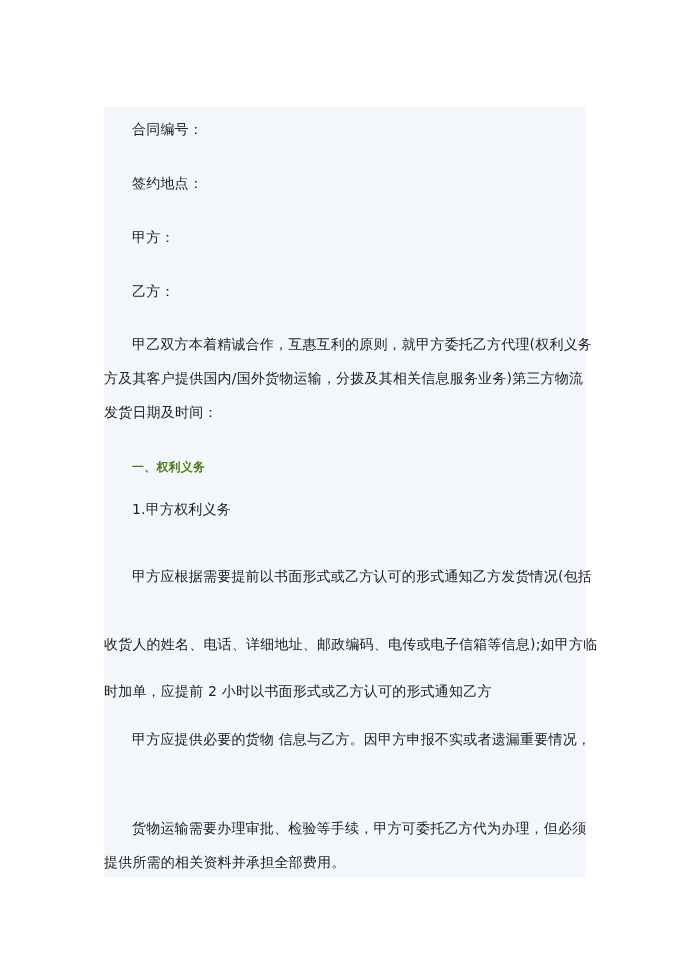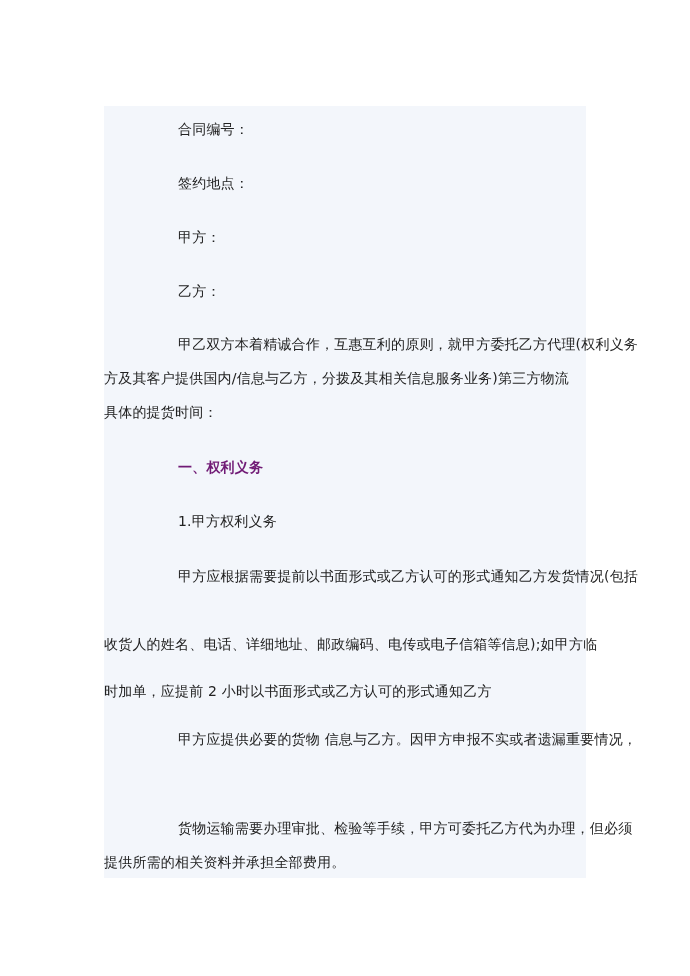--- a/index.html
+++ b/index.html
@@ -24,38 +24,38 @@
       background: #f3f6fb;
     }
     .line {
       position: absolute;
       left: 0;
       font-size: 14px;
       line-height: 18px;
       white-space: nowrap;
       letter-spacing: 0.2px;
     }
-    .indent { left: 28px; margin-left: 46px; }
-    .bold { font-weight: bold; font-size: 14px; color: #701a75; }
+    .indent { left: 28px; }
+    .bold { font-weight: bold; font-size: 12px; color: #4d7c0f; }
   </style>
 </head>
 <body>
 
 <div class="page-box">
   <div class="line indent" style="top:14px">合同编号：</div>
   <div class="line indent" style="top:68px">签约地点：</div>
   <div class="line indent" style="top:122px">甲方：</div>
   <div class="line indent" style="top:176px">乙方：</div>
 
   <div class="line indent" style="top:229px">甲乙双方本着精诚合作，互惠互利的原则，就甲方委托乙方代理(权利义务</div>
-  <div class="line" style="top:263px">方及其客户提供国内/信息与乙方，分拨及其相关信息服务业务)第三方物流</div>
-  <div class="line" style="top:297px">具体的提货时间：</div>
+  <div class="line" style="top:263px">方及其客户提供国内/国外货物运输，分拨及其相关信息服务业务)第三方物流</div>
+  <div class="line" style="top:297px">发货日期及时间：</div>
 
   <div class="line indent bold" style="top:352px">一、权利义务</div>
-  <div class="line indent" style="top:406px">1.甲方权利义务</div>
+  <div class="line indent" style="top:394px">1.甲方权利义务</div>
 
   <div class="line indent" style="top:461px">甲方应根据需要提前以书面形式或乙方认可的形式通知乙方发货情况(包括</div>
   <div class="line" style="top:529px">收货人的姓名、电话、详细地址、邮政编码、电传或电子信箱等信息);如甲方临</div>
   <div class="line" style="top:576px">时加单，应提前 2 小时以书面形式或乙方认可的形式通知乙方</div>
 
   <div class="line indent" style="top:624px">甲方应提供必要的货物 信息与乙方。因甲方申报不实或者遗漏重要情况，</div>
 
   <div class="line indent" style="top:713px">货物运输需要办理审批、检验等手续，甲方可委托乙方代为办理，但必须</div>
   <div class="line" style="top:747px">提供所需的相关资料并承担全部费用。</div>
 </div>

